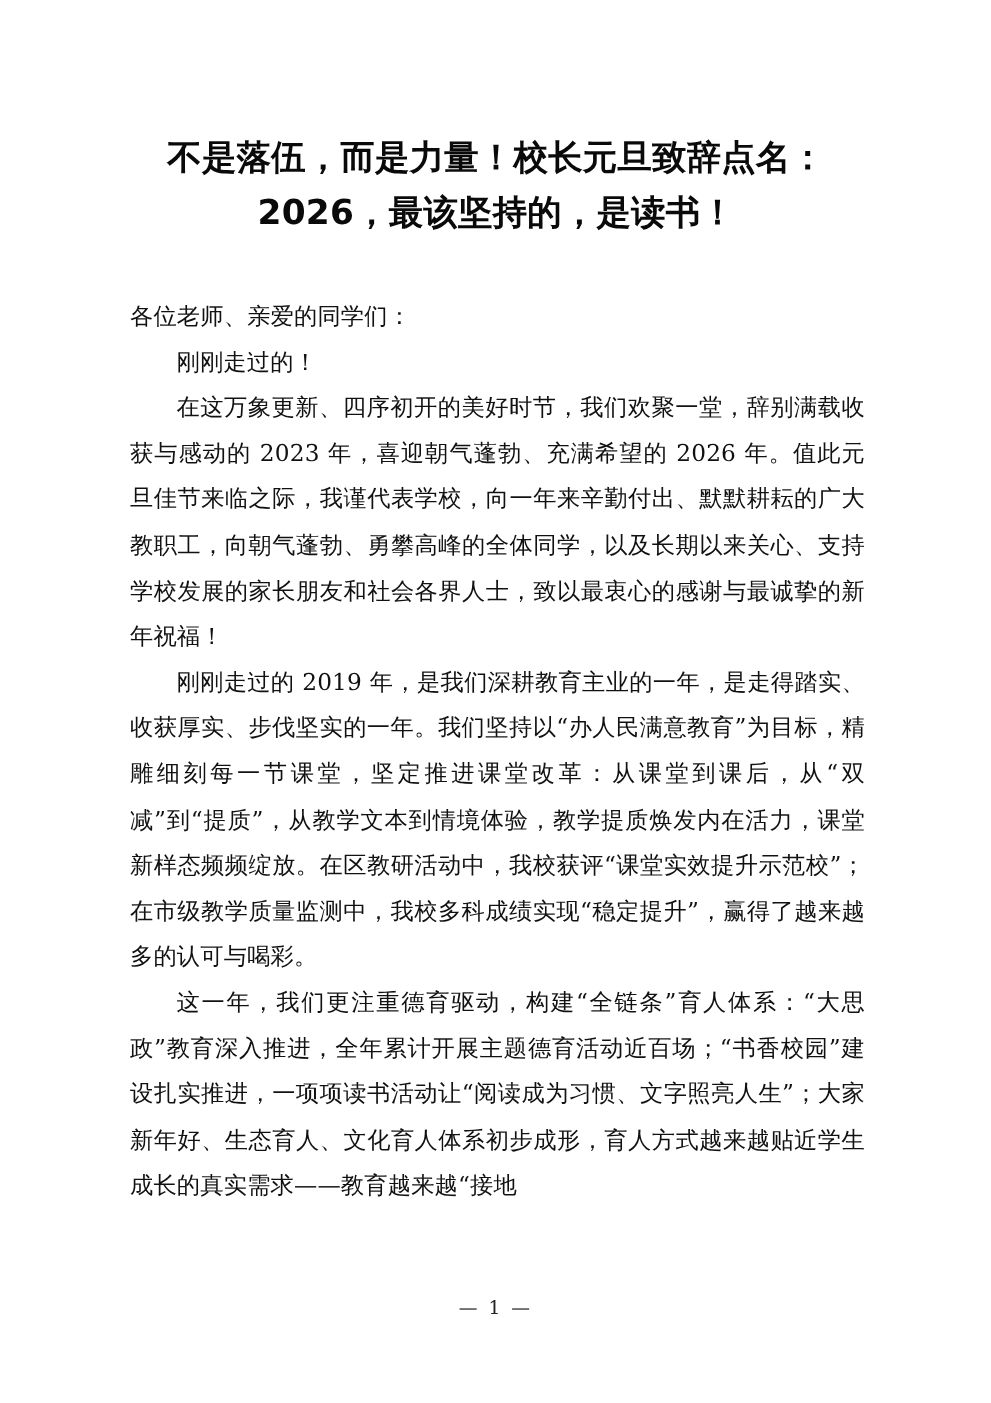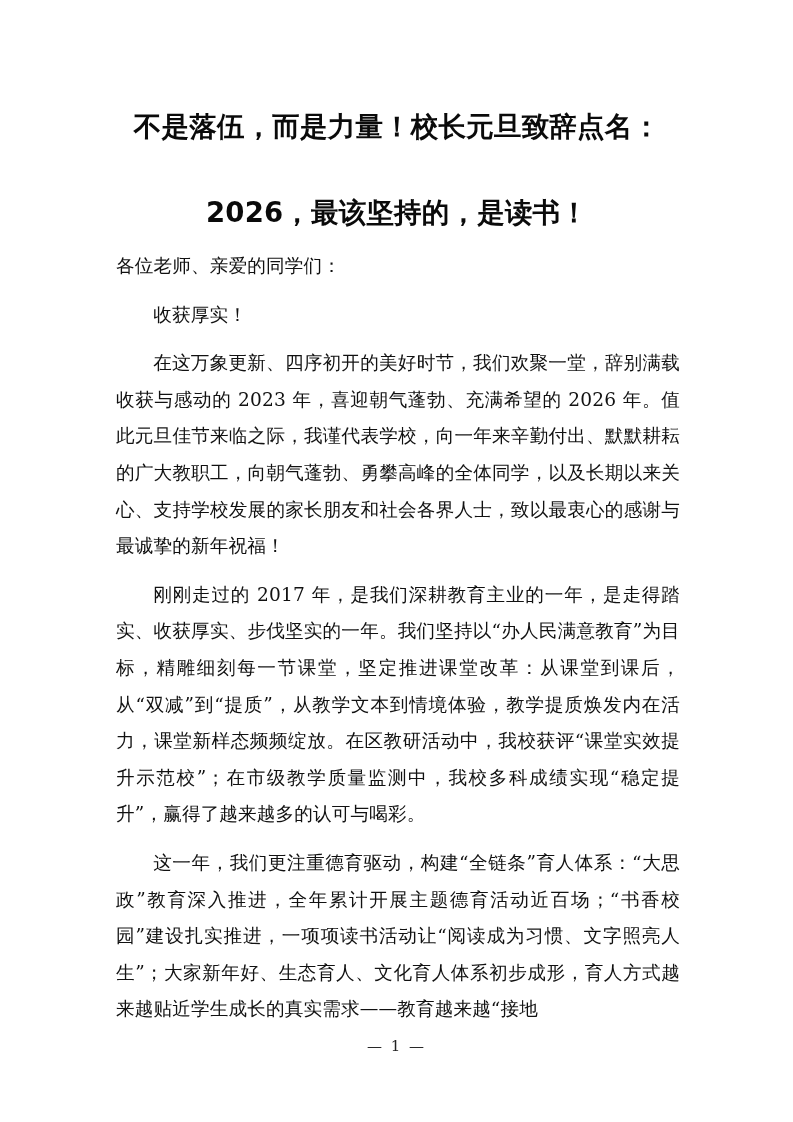--- a/index.html
+++ b/index.html
@@ -42,37 +42,36 @@
   }
   .doc-title .t-line {
     display: block;
     white-space: nowrap;
   }
   .doc-title .t-line.line1 {
     text-align: left;
   }
   .doc-title .t-line.line2 {
     text-align: right;
-    margin-top: 42px;
   }
 
   
   .doc-body {
     position: absolute;
     left: 104px;
     top: 236px;
     width: 588px;
   }
 
   .para {
     font-family: "DejaVu Serif", "Liberation Serif", serif;
     font-size: 18.6px;
     line-height: 36.6px;
     color: #111111;
-    margin: 12px;
+    margin: 0;
     text-align: justify;
     text-justify: inter-character;
     letter-spacing: 0.15px;
     word-break: break-all;
   }
   .para.indent {
     text-indent: 2em;
   }
   .para.noindent {
     text-indent: 0;
@@ -97,21 +96,21 @@
 
 <div class="page">
 
   <div class="doc-title">
     <span class="t-line line1">不是落伍，而是力量！校长元旦致辞点名：</span>
     <span class="t-line line2">2026，最该坚持的，是读书！</span>
   </div>
 
   <div class="doc-body">
     <p class="para noindent">各位老师、亲爱的同学们：</p>
-    <p class="para indent">收获厚实！</p>
+    <p class="para indent">刚刚走过的！</p>
     <p class="para indent">在这万象更新、四序初开的美好时节，我们欢聚一堂，辞别满载收获与感动的 2023 年，喜迎朝气蓬勃、充满希望的 2026 年。值此元旦佳节来临之际，我谨代表学校，向一年来辛勤付出、默默耕耘的广大教职工，向朝气蓬勃、勇攀高峰的全体同学，以及长期以来关心、支持学校发展的家长朋友和社会各界人士，致以最衷心的感谢与最诚挚的新年祝福！</p>
-    <p class="para indent">刚刚走过的 2017 年，是我们深耕教育主业的一年，是走得踏实、收获厚实、步伐坚实的一年。我们坚持以“办人民满意教育”为目标，精雕细刻每一节课堂，坚定推进课堂改革：从课堂到课后，从“双减”到“提质”，从教学文本到情境体验，教学提质焕发内在活力，课堂新样态频频绽放。在区教研活动中，我校获评“课堂实效提升示范校”；在市级教学质量监测中，我校多科成绩实现“稳定提升”，赢得了越来越多的认可与喝彩。</p>
+    <p class="para indent">刚刚走过的 2019 年，是我们深耕教育主业的一年，是走得踏实、收获厚实、步伐坚实的一年。我们坚持以“办人民满意教育”为目标，精雕细刻每一节课堂，坚定推进课堂改革：从课堂到课后，从“双减”到“提质”，从教学文本到情境体验，教学提质焕发内在活力，课堂新样态频频绽放。在区教研活动中，我校获评“课堂实效提升示范校”；在市级教学质量监测中，我校多科成绩实现“稳定提升”，赢得了越来越多的认可与喝彩。</p>
     <p class="para indent">这一年，我们更注重德育驱动，构建“全链条”育人体系：“大思政”教育深入推进，全年累计开展主题德育活动近百场；“书香校园”建设扎实推进，一项项读书活动让“阅读成为习惯、文字照亮人生”；大家新年好、生态育人、文化育人体系初步成形，育人方式越来越贴近学生成长的真实需求——教育越来越“接地</p>
   </div>
 
   <div class="page-footer">— 1 —</div>
 
 </div>
 
 </body></html>

